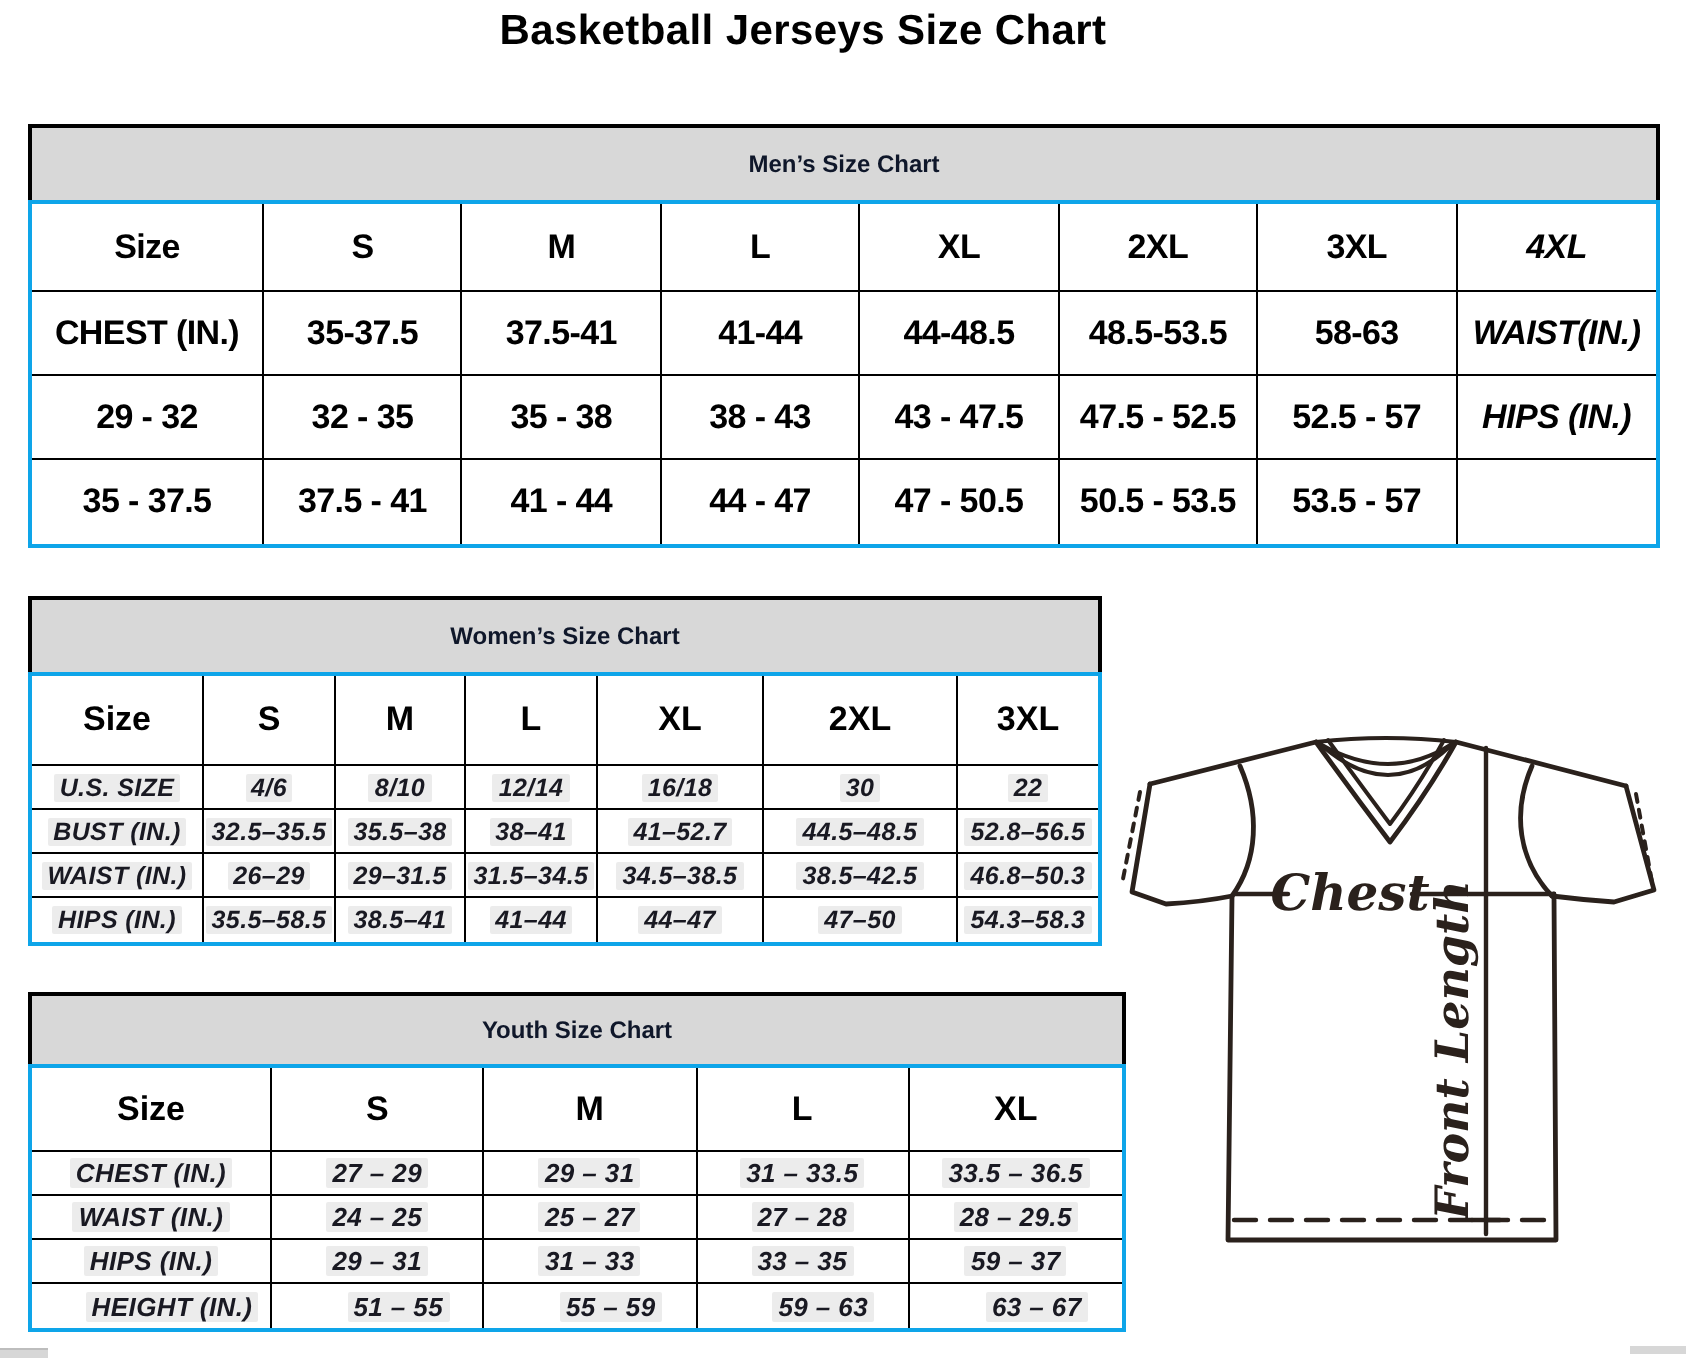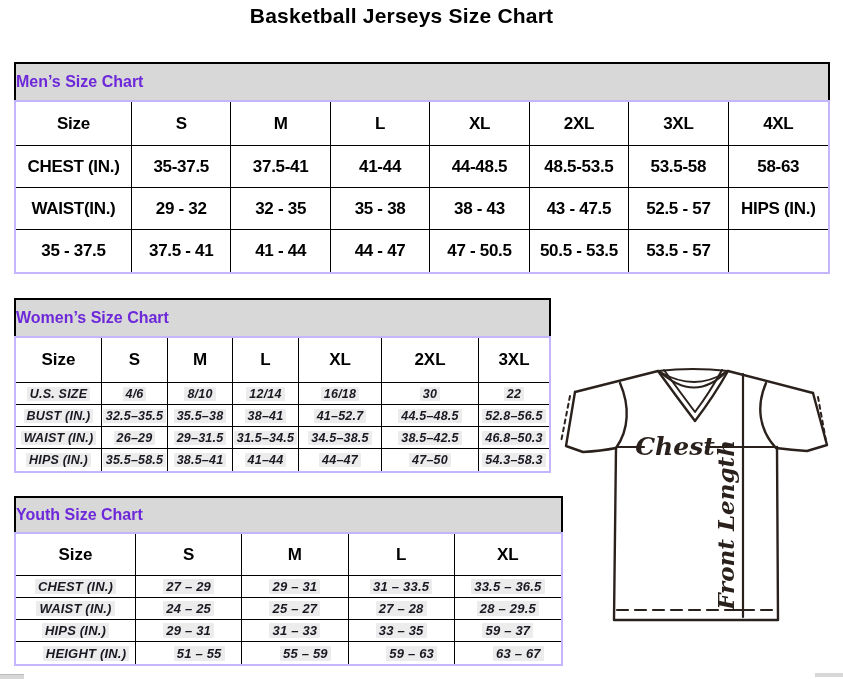--- a/index.html
+++ b/index.html
@@ -7,37 +7,37 @@
     position:relative;width:843px;height:679px;background:#ffffff;
     font-family:"Liberation Sans", sans-serif;overflow:hidden;color:#000;
   }
   .page-title{
     position:absolute;left:0;right:40px;top:4px;text-align:center;
     font-size:21px;font-weight:bold;letter-spacing:0.2px;color:#000;
   }
   .table-card{position:absolute;}
   .t-title{
     background:#d8d8d8;border:2px solid #000;border-bottom:none;
-    font-weight:bold;font-size:16px;
-    height:36px;line-height:36px;color:#6d28d9;
+    text-align:center;font-weight:bold;font-size:12px;
+    height:36px;line-height:36px;color:#0f172a;
   }
   .t-grid{
-    display:grid;border:2px solid #c4b5fd;background:#fff;
+    display:grid;border:2px solid #0ea5e9;background:#fff;
   }
   .cell{
     display:flex;align-items:center;justify-content:center;
     border-right:1.6px solid #000;border-bottom:1.6px solid #000;
     font-weight:bold;overflow:hidden;white-space:nowrap;
   }
   .cell.head{font-size:17px;}
   
   .mens{left:14px;top:62px;width:816px;}
   .mens .t-grid{grid-template-columns:116px repeat(7,1fr);grid-template-rows:44px repeat(3,42px);}
   .mens .cell{font-size:17px;letter-spacing:-0.3px;}
-  .mens .cell:nth-child(8n){border-right:none;}
+  .mens .cell:nth-child(8n){border-right:none;font-style:italic;}
   .mens .cell:nth-child(n+25){border-bottom:none;}
   
   .womens{left:14px;top:298px;width:537px;}
   .womens .t-grid{grid-template-columns:86px 66px 65px 66px 83px 97px 1fr;grid-template-rows:45px repeat(4,22px);}
   .womens .cell:nth-child(7n){border-right:none;}
   .womens .cell:nth-child(n+29){border-bottom:none;}
   
   .youth{left:14px;top:496px;width:549px;}
   .youth .t-title{height:34px;line-height:34px;}
   .youth .t-grid{grid-template-columns:120px repeat(4,1fr);grid-template-rows:42px repeat(4,22px);}
@@ -78,28 +78,28 @@
         <div class="cell head">XL</div>
         <div class="cell head">2XL</div>
         <div class="cell head">3XL</div>
         <div class="cell head">4XL</div>
         <div class="cell rlabel">CHEST (IN.)</div>
         <div class="cell data">35-37.5</div>
         <div class="cell data">37.5-41</div>
         <div class="cell data">41-44</div>
         <div class="cell data">44-48.5</div>
         <div class="cell data">48.5-53.5</div>
-        <div class="cell data">53.5-58</div>
         <div class="cell data">58-63</div>
         <div class="cell rlabel">WAIST(IN.)</div>
         <div class="cell data">29 - 32</div>
         <div class="cell data">32 - 35</div>
         <div class="cell data">35 - 38</div>
         <div class="cell data">38 - 43</div>
         <div class="cell data">43 - 47.5</div>
+        <div class="cell data">47.5 - 52.5</div>
         <div class="cell data">52.5 - 57</div>
         <div class="cell rlabel">HIPS (IN.)</div>
         <div class="cell data">35 - 37.5</div>
         <div class="cell data">37.5 - 41</div>
         <div class="cell data">41 - 44</div>
         <div class="cell data">44 - 47</div>
         <div class="cell data">47 - 50.5</div>
         <div class="cell data">50.5 - 53.5</div>
         <div class="cell data">53.5 - 57</div>
       </div>

